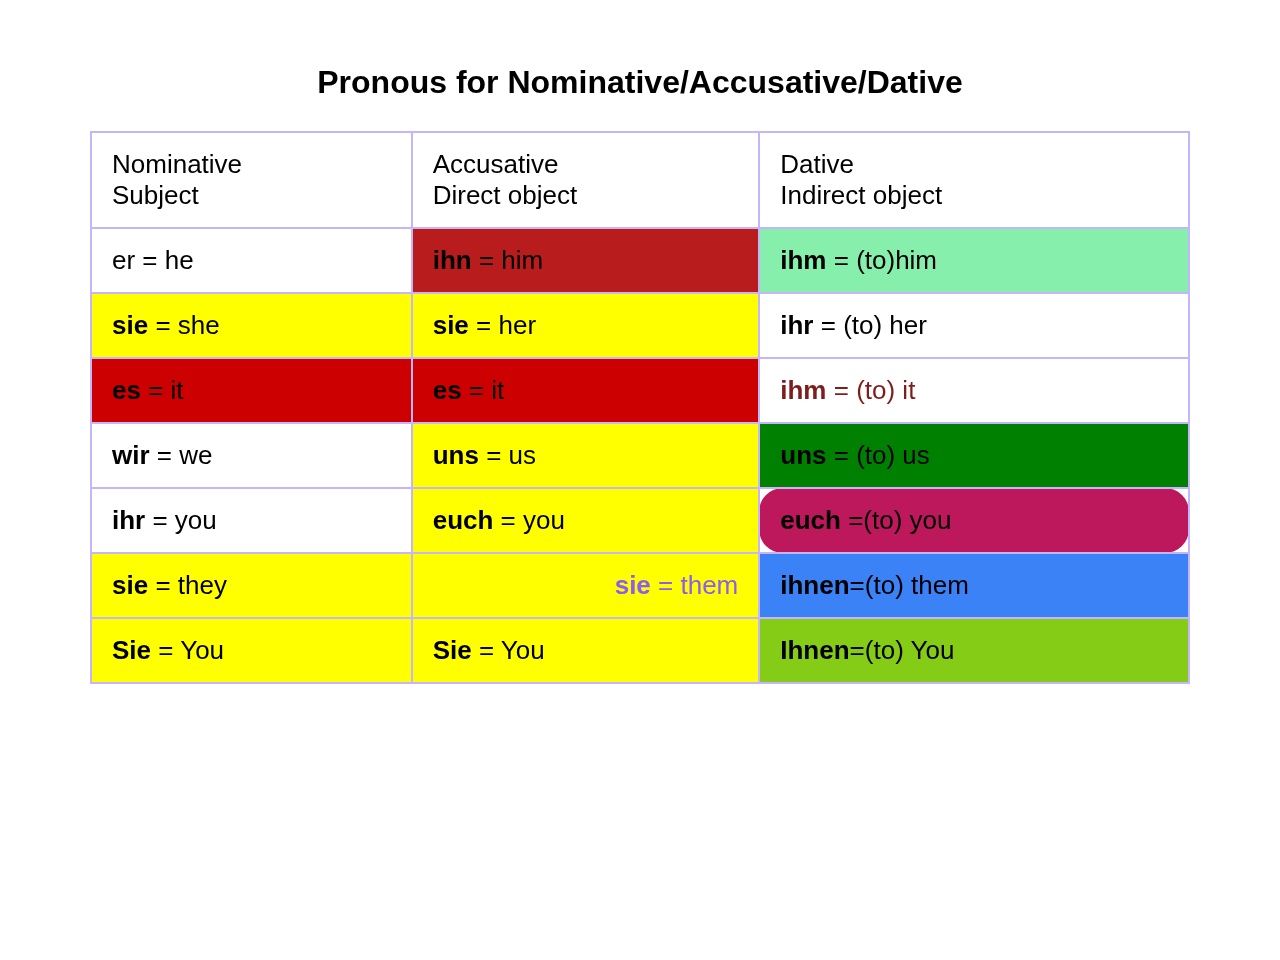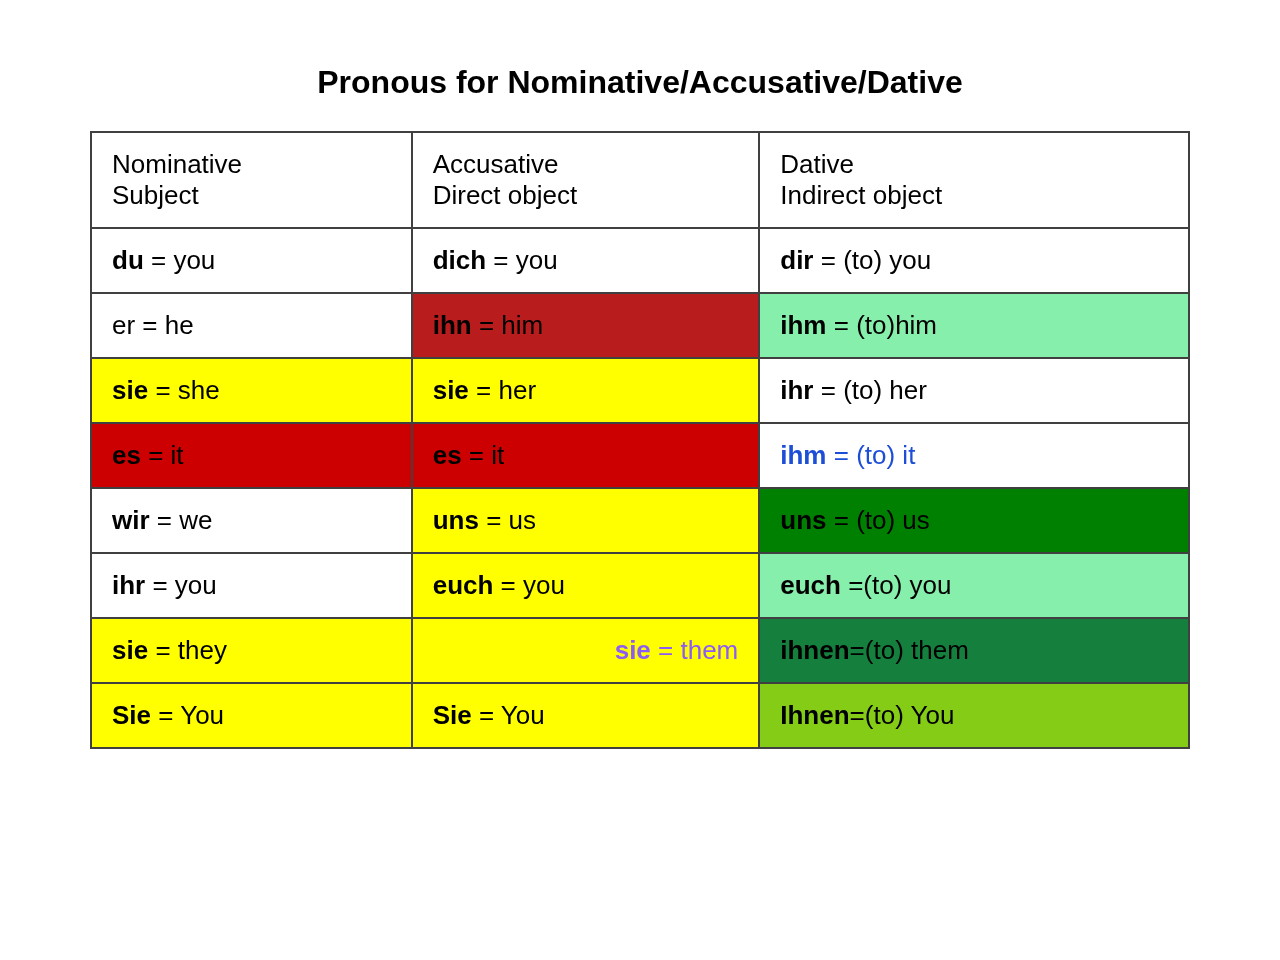--- a/index.html
+++ b/index.html
@@ -20,21 +20,21 @@
       text-align: center;
       color: #000;
       margin-top: 24px;
     }
     table {
       border-collapse: collapse;
       width: 1100px;
       font-size: 26px;
     }
     table, th, td {
-      border: 2px solid #404040;
+      border: 2px solid #c4b5fd;
     }
     th, td {
       padding: 16px 20px;
       vertical-align: top;
     }
     thead td {
       font-size: 26px;
       font-weight: normal;
       background: #fff;
       color: #000;
@@ -60,53 +60,48 @@
         <span>Direct object</span>
       </td>
       <td>
         <span>Dative</span><br>
         <span>Indirect object</span>
       </td>
     </tr>
   </thead>
   <tbody id="table-body">
       <tr>
-        <td style="background-color: rgb(255, 255, 255); color: rgb(0, 0, 0);"><span style="font-weight: bold;">du</span><span> = you</span></td>
-        <td style="background-color: rgb(255, 255, 255); color: rgb(0, 0, 0);"><span style="font-weight: bold;">dich</span><span> = you</span></td>
-        <td style="background-color: rgb(255, 255, 255); color: rgb(0, 0, 0);"><span style="font-weight: bold;">dir</span><span> = (to) you</span></td>
-      </tr>
-      <tr>
         <td style="background-color: rgb(255, 255, 255); color: rgb(0, 0, 0);"><span style="font-weight: normal;">er</span><span> = he</span></td>
         <td style="background-color: #b91c1c; color: rgb(0, 0, 0);"><span style="font-weight: bold;">ihn</span><span> = him</span></td>
         <td style="background-color: #86efac; color: rgb(0, 0, 0);"><span style="font-weight: bold;">ihm</span><span> = (to)him</span></td>
       </tr>
       <tr>
         <td style="background-color: rgb(255, 255, 0); color: rgb(0, 0, 0);"><span style="font-weight: bold;">sie</span><span> = she</span></td>
         <td style="background-color: rgb(255, 255, 0); color: rgb(0, 0, 0);"><span style="font-weight: bold;">sie</span><span> = her</span></td>
         <td style="background-color: rgb(255, 255, 255); color: rgb(0, 0, 0);"><span style="font-weight: bold;">ihr</span><span> = (to) her</span></td>
       </tr>
       <tr>
         <td style="background-color: rgb(204, 0, 0); color: rgb(0, 0, 0);"><span style="font-weight: bold;">es</span><span> = it</span></td>
         <td style="background-color: rgb(204, 0, 0); color: rgb(0, 0, 0);"><span style="font-weight: bold;">es</span><span> = it</span></td>
-        <td style="background-color: rgb(255, 255, 255); color: #1d4ed8;"><span style="font-weight: bold;">ihm</span><span> = (to) it</span></td>
+        <td style="background-color: rgb(255, 255, 255); color: #7f1d1d;"><span style="font-weight: bold;">ihm</span><span> = (to) it</span></td>
       </tr>
       <tr>
         <td style="background-color: rgb(255, 255, 255); color: rgb(0, 0, 0);"><span style="font-weight: bold; text-align: right;">wir</span><span> = we</span></td>
         <td style="background-color: rgb(255, 255, 0); color: #000000;"><span style="font-weight: bold;">uns</span><span> = us</span></td>
         <td style="background-color: rgb(0, 128, 0); color: rgb(0, 0, 0);"><span style="font-weight: bold;">uns</span><span> = (to) us</span></td>
       </tr>
       <tr>
         <td style="background-color: rgb(255, 255, 255); color: rgb(0, 0, 0);"><span style="font-weight: bold;">ihr</span><span> = you</span></td>
         <td style="background-color: rgb(255, 255, 0); color: rgb(0, 0, 0);"><span style="font-weight: bold;">euch</span><span> = you</span></td>
-        <td style="background-color: #86efac; color: rgb(0, 0, 0);"><span style="font-weight: bold;">euch</span><span> =(to) you</span></td>
+        <td style="background-color: #be185d; color: rgb(0, 0, 0); border-radius: 24px;"><span style="font-weight: bold;">euch</span><span> =(to) you</span></td>
       </tr>
       <tr>
         <td style="background-color: rgb(255, 255, 0); color: rgb(0, 0, 0);"><span style="font-weight: bold;">sie</span><span> = they</span></td>
         <td style="background-color: rgb(255, 255, 0); color: #8b5cf6; text-align: right;"><span style="font-weight: bold;">sie</span><span> = them</span></td>
-        <td style="background-color: #15803d; color: rgb(0, 0, 0); margin-top: 17px;"><span style="font-weight: bold;">ihnen</span><span>=(to) them</span></td>
+        <td style="background-color: #3b82f6; color: rgb(0, 0, 0); margin-top: 17px;"><span style="font-weight: bold;">ihnen</span><span>=(to) them</span></td>
       </tr>
       <tr>
         <td style="background-color: rgb(255, 255, 0); color: rgb(0, 0, 0);"><span style="font-weight: bold;">Sie</span><span> = You</span></td>
         <td style="background-color: rgb(255, 255, 0); color: rgb(0, 0, 0);"><span style="font-weight: bold;">Sie</span><span> = You</span></td>
         <td style="background-color: #84cc16; color: rgb(0, 0, 0);"><span style="font-weight: bold;">Ihnen</span><span>=(to) You</span></td>
       </tr>
     </tbody>
 </table>
 
 </body></html>

